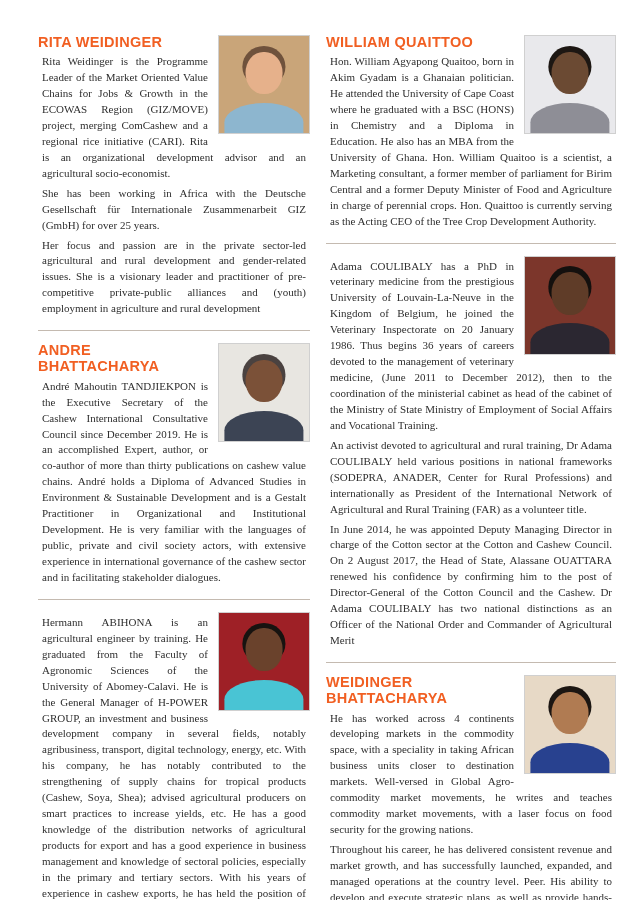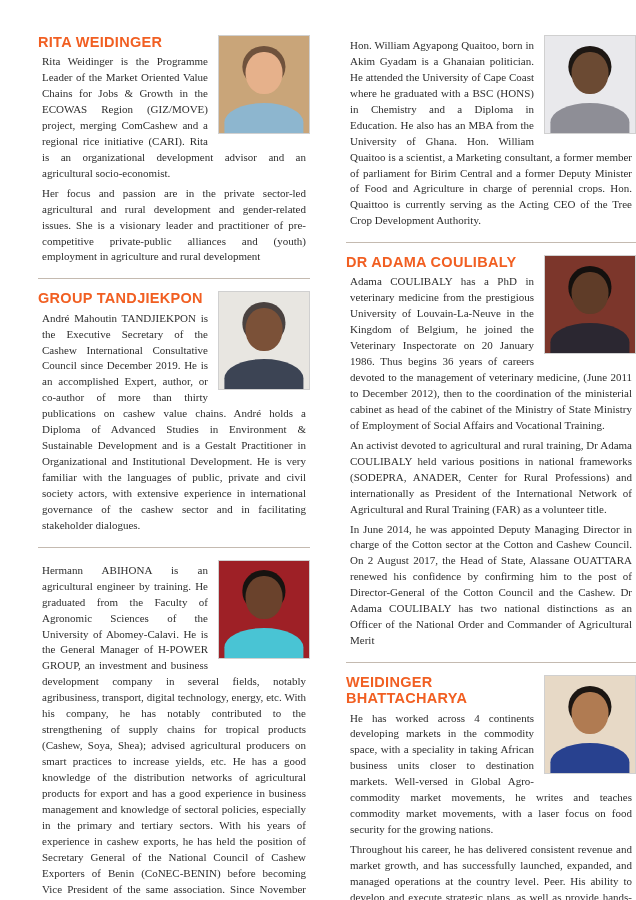--- a/index.html
+++ b/index.html
@@ -9,21 +9,21 @@
     font-family: "Liberation Serif", serif;
     color: var(--body-color, #2e2e2e);
     overflow: hidden;
   }
   .page {
     box-sizing: border-box;
     width: 636px; height: 900px;
     padding: 34px 8px 0 38px;
     display: grid;
     grid-template-columns: 272px 290px;
-    column-gap: 36px;
+    column-gap: 16px;
   }
   .col { min-width: 0; }
   section.bio { display: flow-root; }
   h2.bio-name {
     font-family: "Liberation Sans", sans-serif;
     font-weight: bold;
     color: var(--heading-color, #f15f22);
     font-size: 14.5px;
     letter-spacing: 0.3px;
     line-height: 1.12;
@@ -78,31 +78,32 @@
   <div class="col">
 
     <section class="bio">
       <div class="photo" style="background: rgb(201, 165, 121); border-color: rgb(208, 208, 208);">
         <div class="hair" style="background: rgb(111, 82, 60);"></div>
         <div class="head" style="background: rgb(230, 177, 139);"></div>
         <div class="shoulders" style="background: rgb(141, 182, 207);"></div>
       </div>
       <h2 class="bio-name">RITA WEIDINGER</h2>
       <p>Rita Weidinger is the Programme Leader of the Market Oriented Value Chains for Jobs &amp; Growth in the ECOWAS Region (GIZ/MOVE) project, merging ComCashew and a regional rice initiative (CARI). Rita is an organizational development advisor and an agricultural socio-economist.</p>
+      <p>She has been working in Africa with the Deutsche Gesellschaft für Internationale Zusammenarbeit GIZ (GmbH) for over 25 years.</p>
       <p>Her focus and passion are in the private sector-led agricultural and rural development and gender-related issues. She is a visionary leader and practitioner of pre-competitive private-public alliances and (youth) employment in agriculture and rural development</p>
     </section>
     <hr class="sep">
 
     <section class="bio">
       <div class="photo" style="background: rgb(232, 230, 225); border-color: rgb(208, 208, 208);">
         <div class="hair" style="background: rgb(74, 66, 64);"></div>
         <div class="head" style="background: rgb(123, 81, 56);"></div>
         <div class="shoulders" style="background: rgb(60, 68, 84);"></div>
       </div>
-      <h2 class="bio-name">GROUP TANDJIEKPON</h2>
+      <h2 class="bio-name">ANDRE BHATTACHARYA</h2>
       <p>André Mahoutin TANDJIEKPON is the Executive Secretary of the Cashew International Consultative Council since December 2019. He is an accomplished Expert, author, or co-author of more than thirty publications on cashew value chains. André holds a Diploma of Advanced Studies in Environment &amp; Sustainable Development and is a Gestalt Practitioner in Organizational and Institutional Development.  He is very familiar with the languages of public, private and civil society actors, with extensive experience in international governance of the cashew sector and in facilitating stakeholder dialogues.</p>
 
     </section>
     <hr class="sep">
 
     <section class="bio">
       <div class="photo" style="background: rgb(158, 32, 38); border-color: rgb(208, 208, 208);">
         <div class="hair" style="background: rgb(23, 19, 16);"></div>
         <div class="head" style="background: rgb(106, 66, 44);"></div>
         <div class="shoulders" style="background: rgb(73, 196, 212);"></div>
@@ -125,32 +126,32 @@
   </div>
 
   <div class="col">
 
     <section class="bio">
       <div class="photo" style="background: rgb(233, 233, 236); border-color: rgb(208, 208, 208);">
         <div class="hair" style="background: rgb(29, 23, 19);"></div>
         <div class="head" style="background: rgb(107, 74, 51);"></div>
         <div class="shoulders" style="background: rgb(142, 142, 150);"></div>
       </div>
+      <h2 class="bio-name">WILLIAM QUAITTOO</h2>
       <p>Hon. William Agyapong Quaitoo, born in Akim Gyadam is a Ghanaian politician. He attended the University of Cape Coast where he graduated with a BSC (HONS) in Chemistry and a Diploma in Education. He also has an MBA from the University of Ghana. Hon. William Quaitoo is a scientist, a Marketing consultant, a former member of parliament for Birim Central and a former Deputy Minister of Food and Agriculture in charge of perennial crops. Hon. Quaittoo is currently serving as the Acting CEO of the Tree Crop Development Authority.</p>
 
     </section>
     <hr class="sep">
 
     <section class="bio">
       <div class="photo" style="background: rgb(124, 54, 43); border-color: rgb(208, 208, 208);">
         <div class="hair" style="background: rgb(20, 16, 14);"></div>
         <div class="head" style="background: rgb(95, 60, 40);"></div>
         <div class="shoulders" style="background: rgb(43, 39, 49);"></div>
       </div>
-      <h2 class="bio-name">DR ADAMA COULIBALY</h2>
       <p>Adama COULIBALY has a PhD in veterinary medicine from the prestigious University of Louvain-La-Neuve in the Kingdom of Belgium, he joined the Veterinary Inspectorate on 20 January 1986. Thus begins 36 years of careers devoted to the management of veterinary medicine, (June 2011 to December 2012), then to the coordination of the ministerial cabinet as head of the cabinet of the Ministry of State Ministry of Employment of Social Affairs and Vocational Training.</p>
       <p>An activist devoted to agricultural and rural training, Dr Adama COULIBALY held various positions in national frameworks (SODEPRA, ANADER, Center for Rural Professions) and internationally as President of the International Network of Agricultural and Rural Training (FAR) as a volunteer title.</p>
       <p>In June 2014, he was appointed Deputy Managing Director in charge of the Cotton sector at the Cotton and Cashew Council. On 2 August 2017, the Head of State, Alassane OUATTARA renewed his confidence by confirming him to the post of Director-General of the Cotton Council and the Cashew. Dr Adama COULIBALY has two national distinctions as an Officer of the National Order and Commander of Agricultural Merit</p>
     </section>
     <hr class="sep">
 
     <section class="bio">
       <div class="photo" style="background: rgb(231, 217, 198); border-color: rgb(208, 208, 208);">
         <div class="hair" style="background: rgb(28, 22, 18);"></div>
         <div class="head" style="background: rgb(176, 123, 82);"></div>

